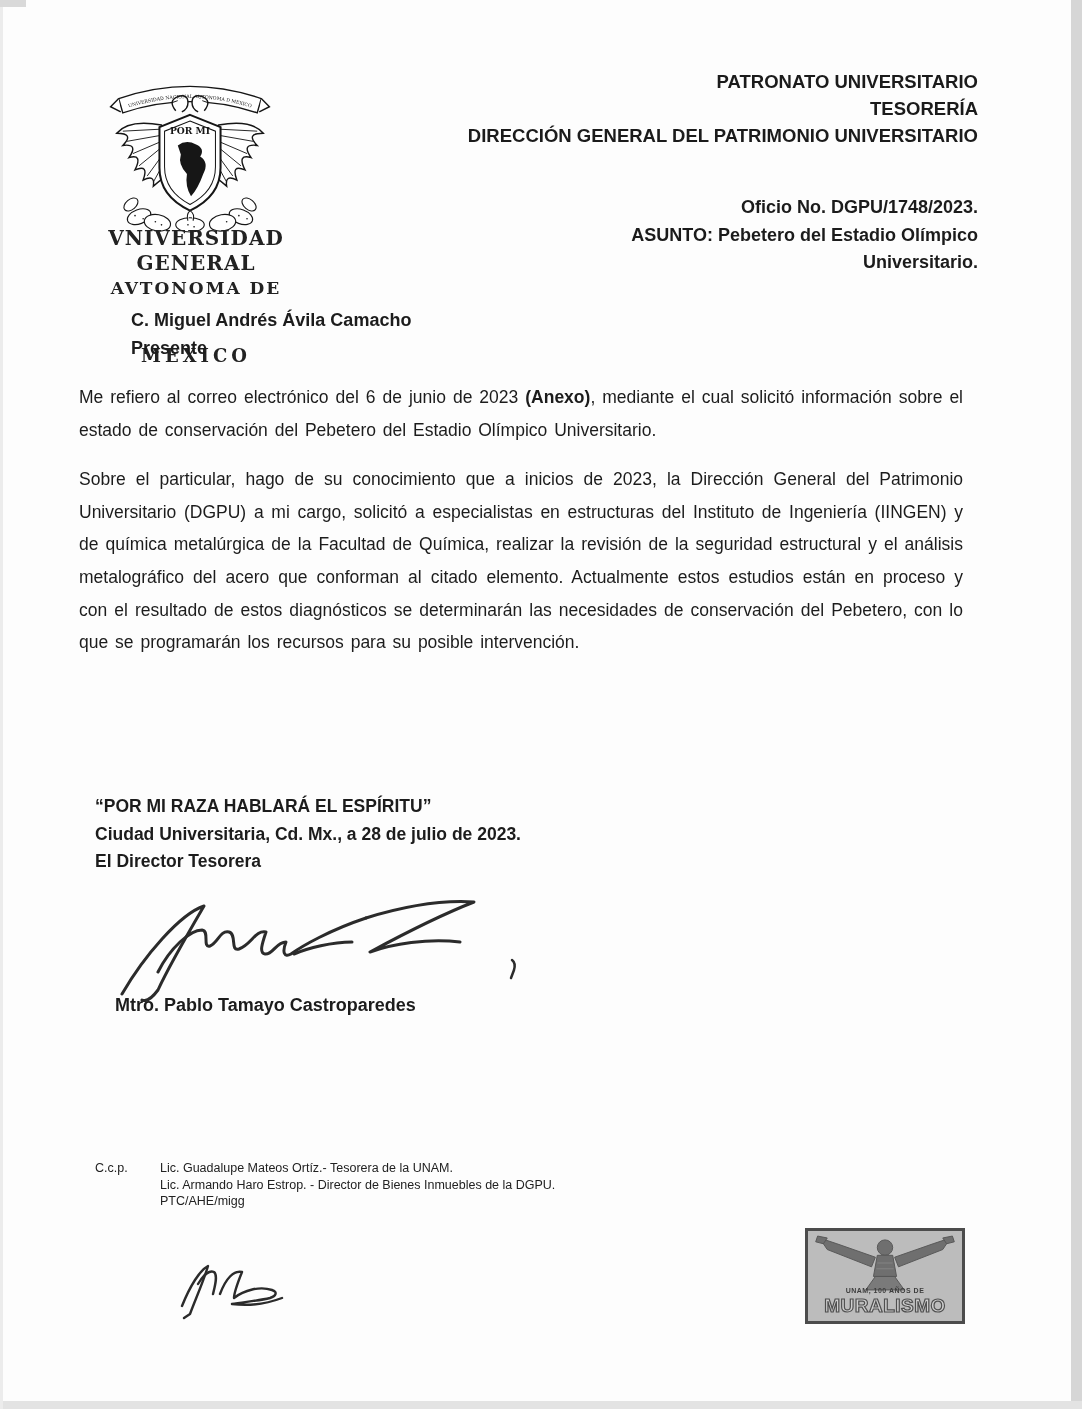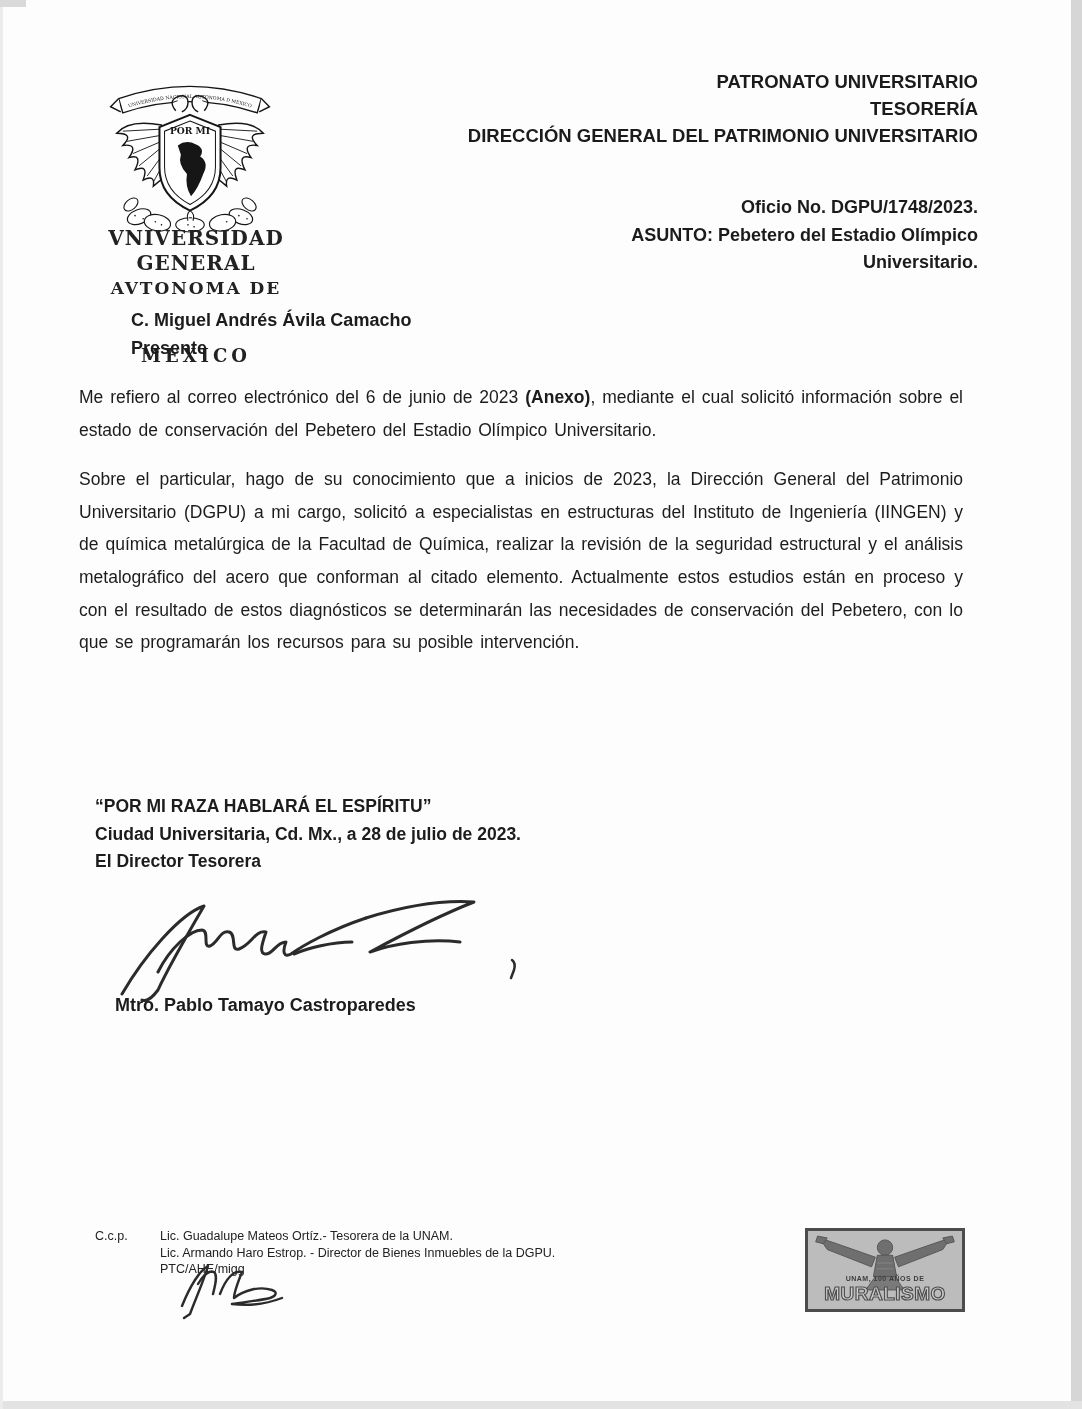--- a/index.html
+++ b/index.html
@@ -46,28 +46,28 @@
     position:absolute;left:95px;top:793px;
     font-weight:bold;font-size:17.5px;line-height:27.5px;
   }
   .closing .att{letter-spacing:0.34em;}
   .sig-svg{position:absolute;left:108px;top:898px;width:430px;height:104px;}
   .signer{
     position:absolute;left:95px;top:995px;
     font-weight:bold;font-size:18px;margin-left:20px;
   }
   .ccp{
-    position:absolute;left:95px;top:1228px;display:flex;
+    position:absolute;left:95px;top:1160px;display:flex;
     font-size:12.5px;line-height:16.5px;color:#222;
   }
   .ccp .label{width:65px;flex:none;}
   .initials-svg{position:absolute;left:168px;top:1258px;width:120px;height:62px;}
 
   .stamp{
-    position:absolute;left:805px;top:1228px;width:160px;height:84px;
+    position:absolute;left:805px;top:1228px;width:160px;height:96px;
     background:#bcbcbc;border:3px solid #4c4c4c;box-sizing:border-box;
     display:flex;flex-direction:column;align-items:center;justify-content:flex-end;
     filter:blur(0.3px);overflow:hidden;
   }
   .stamp .fig{position:absolute;top:2px;left:0;width:100%;height:60px;}
   .stamp .small{position:relative;font-size:7px;font-weight:bold;color:#3d3d3d;letter-spacing:0.5px;line-height:8px;}
   .stamp .big{
     position:relative;font-size:19px;font-weight:800;line-height:22px;margin-bottom:4px;
     color:#cfcfcf;-webkit-text-stroke:1.2px #4f4f4f;letter-spacing:0.5px;
     font-family:"Liberation Sans", sans-serif;

